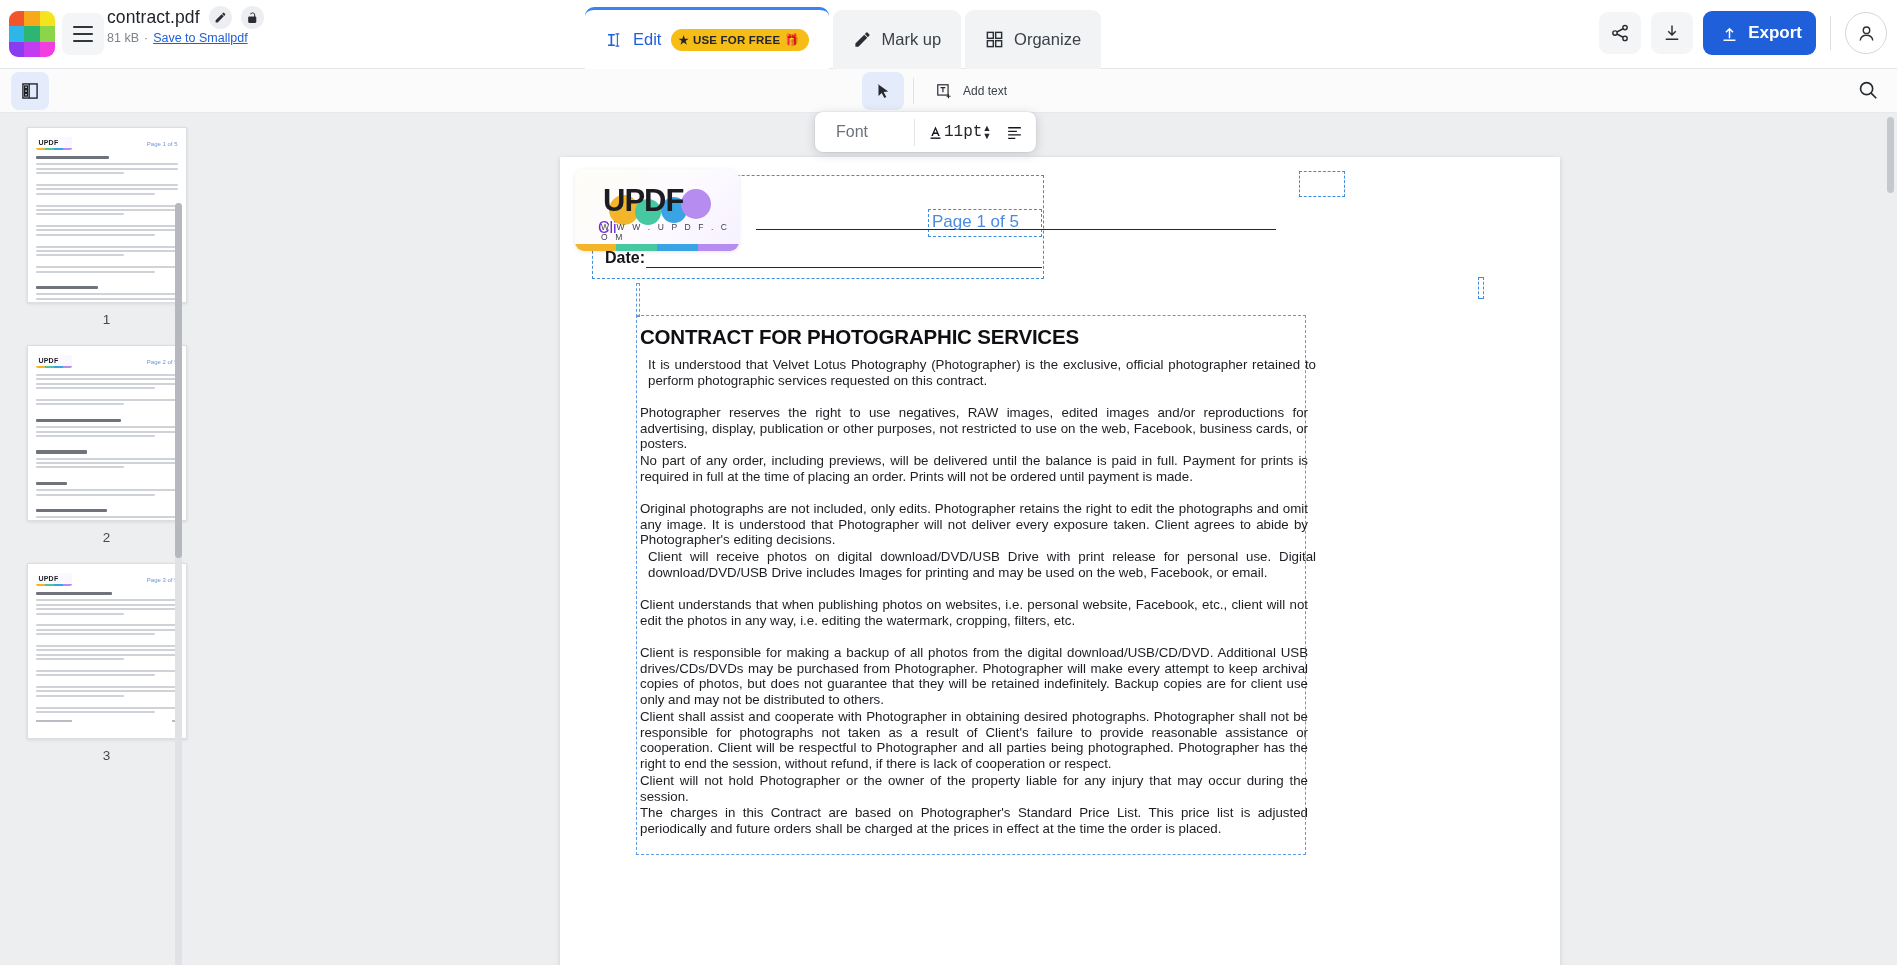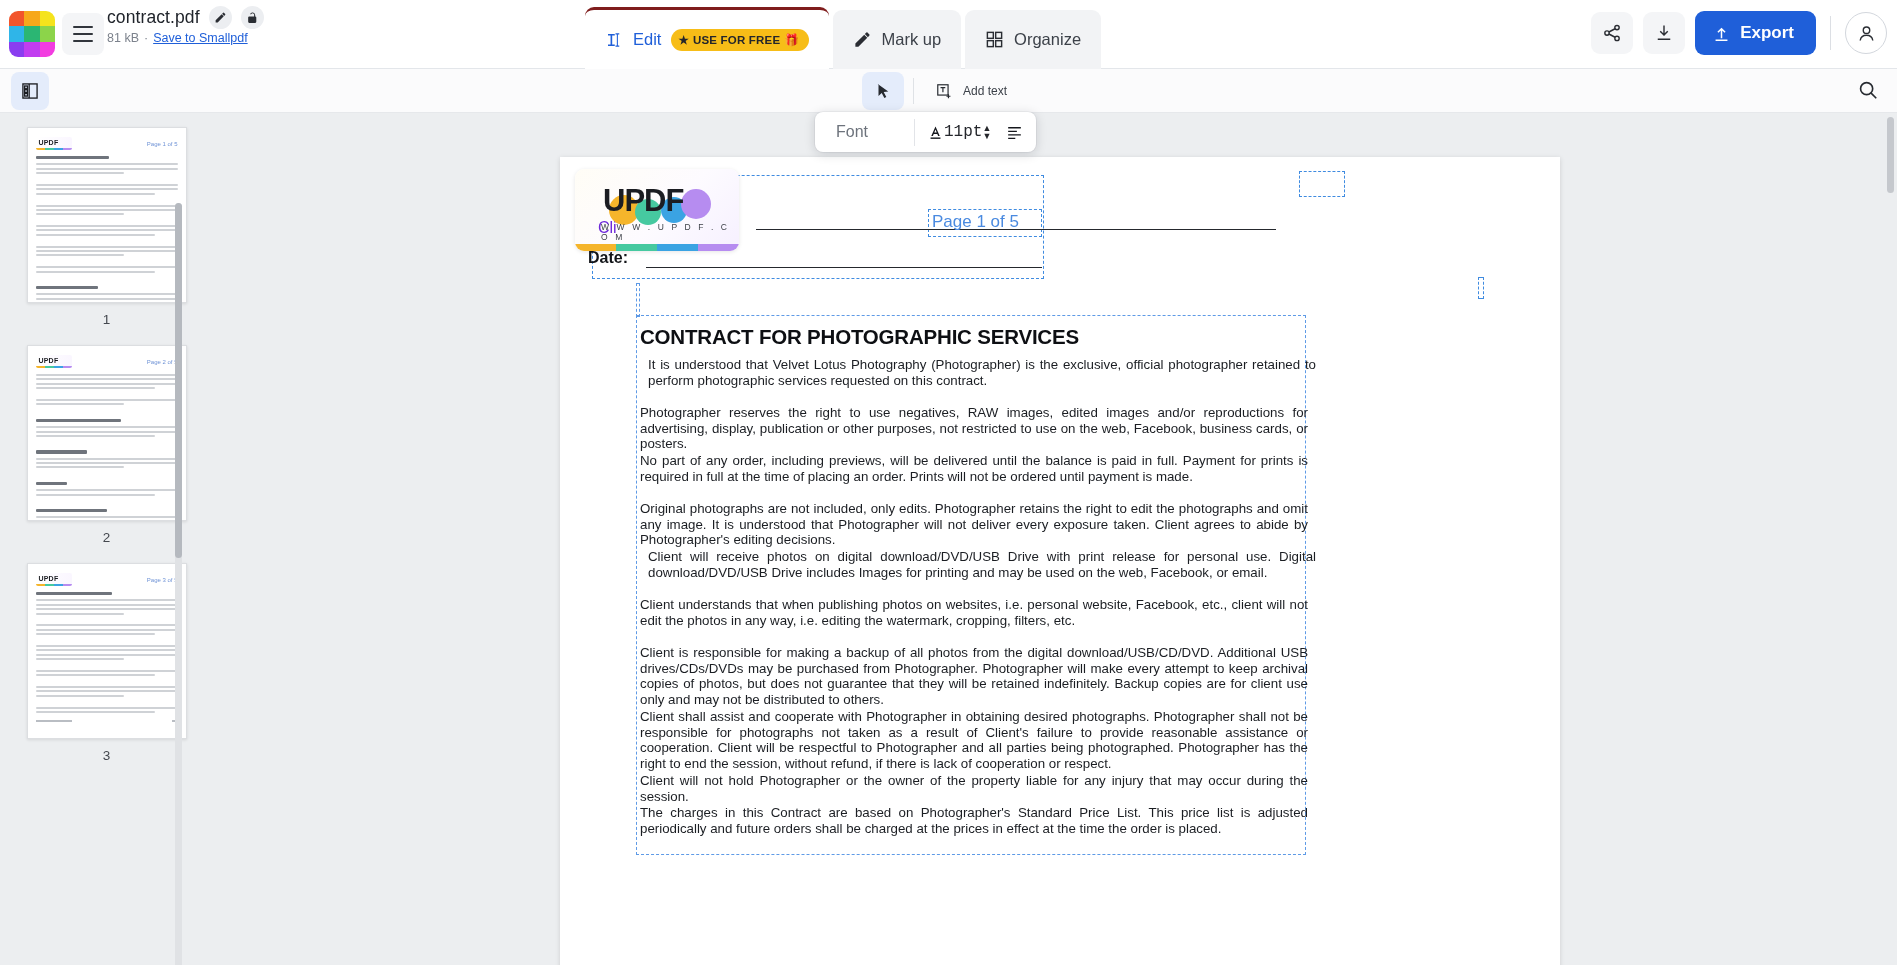--- a/index.html
+++ b/index.html
@@ -40,34 +40,34 @@
   .filemeta .row2 { margin-top: 2px; font-size: 12.5px; color: #7c828c; display: flex; align-items: center; gap: 5px; }
   .savelink { color: #1f5fd9; text-decoration: underline; font-size: 12.5px; }
 
   
   .tabs { position: absolute; left: 585px; top: 5px; display: flex; align-items: flex-end; height: 64px; }
   .tab {
     height: 59px; display: flex; align-items: center; gap: 10px;
     padding: 0 20px; border-radius: 9px 9px 0 0; font-size: 16.5px; color: #3c4149;
     background: #f2f3f5; margin-right: 4px; position: relative;
   }
-  .tab.active { background: #ffffff; color: #1f5fd9; border-top: 3px solid #7f1d1d; height: 62px; }
+  .tab.active { background: #ffffff; color: #1f5fd9; border-top: 3px solid #3b82f6; height: 62px; }
   .tab.active .tab-label { color: #1f5fd9; }
   .pill {
     display: inline-flex; align-items: center; gap: 4px;
     background: #f7bd17; color: #24262b; border-radius: 999px;
     font-size: 11.5px; font-weight: bold; padding: 4px 9px 4px 7px; letter-spacing: .2px;
   }
 
   .hdr-right { position: absolute; right: 10px; top: 11px; display: flex; align-items: center; gap: 10px; }
   .sq-btn { width: 42px; height: 42px; border-radius: 9px; background: #f4f5f7;
             display: flex; align-items: center; justify-content: center; }
   .export-btn {
     height: 44px; background: #1f5fd9; color: #fff; border-radius: 9px;
-    display: flex; align-items: center; gap: 9px; padding: 0 22px 0 17px;
+    display: flex; align-items: center; gap: 9px; padding: 0 14px 0 17px;
     font-size: 17px; font-weight: bold;
   }
   .vdiv { width: 1px; height: 34px; background: #dcdfe4; margin: 0 4px; }
   .avatar-btn { width: 42px; height: 42px; border-radius: 50%; border: 1px solid #d3d7dd;
                 display: flex; align-items: center; justify-content: center; }
 
   
   .subbar {
     position: absolute; top: 69px; left: 0; width: 1897px; height: 44px;
     background: #fbfbfc; border-bottom: 1px solid #e6e8eb;
@@ -508,21 +508,21 @@
       <div class="updf-word">UPDF</div>
       <div class="updf-url">W W W . U P D F . C O M</div>
       <div class="updf-strip"></div>
     </div>
 
     <div class="ghost" style="left:38px; top:62px;">Cli</div>
 
     <div class="doc-rule" style="left:196px; top:72px; width:520px;"></div>
     <div class="page-of" style="left:372px; top:55px;">Page 1 of 5</div>
 
-    <div class="date-label" style="left:28px; top:92px;">Date:</div>
+    <div class="date-label" style="left:45px; top:92px;">Date:</div>
     <div class="doc-rule" style="left:86px; top:110px; width:396px;"></div>
 
     <div class="ebox tight" style="left:76px; top:126px; width:4px; height:34px;"></div>
     <div class="ebox tight" style="left:76px; top:158px; width:670px; height:540px;"></div>
 
     <div class="doc-title" style="left:80px; top:168px;">CONTRACT FOR PHOTOGRAPHIC SERVICES</div>
 
     <div class="para" style="left:80px; top:200px;margin-left:8px;">It is understood that Velvet Lotus Photography (Photographer) is the exclusive, official photographer retained to perform photographic services requested on this contract.</div>
     <div class="para" style="left:80px; top:248px;">Photographer reserves the right to use negatives, RAW images, edited images and/or reproductions for advertising, display, publication or other purposes, not restricted to use on the web, Facebook, business cards, or posters.</div>
     <div class="para" style="left:80px; top:296px;">No part of any order, including previews, will be delivered until the balance is paid in full. Payment for prints is required in full at the time of placing an order. Prints will not be ordered until payment is made.</div>

